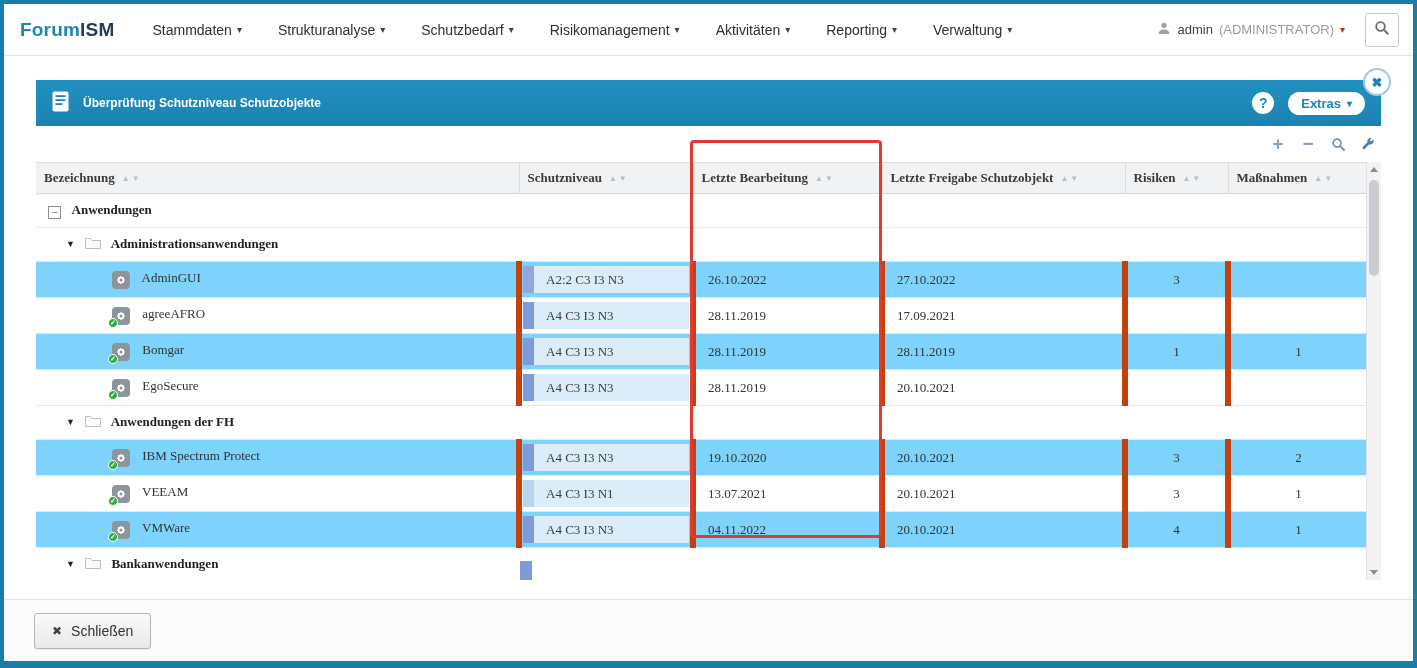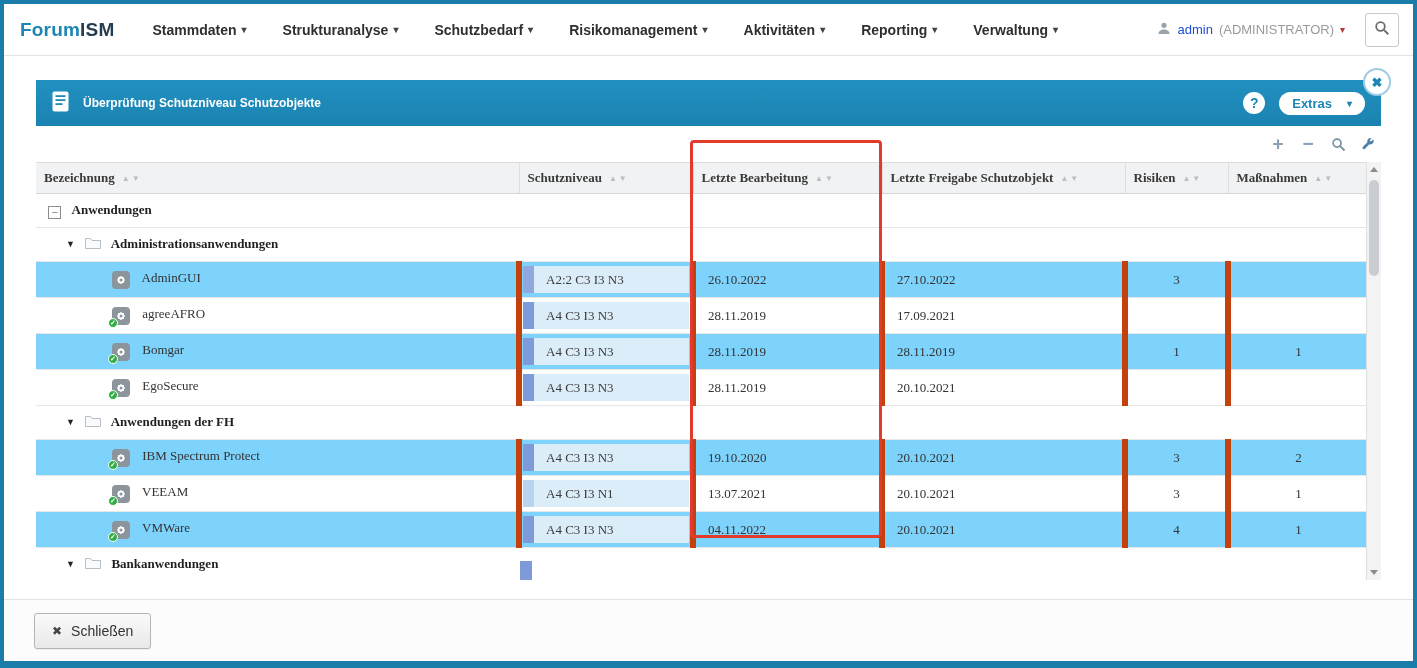--- a/index.html
+++ b/index.html
@@ -9,36 +9,36 @@
     border: 4px solid #1a7ca9; border-bottom-width: 7px;
     background: #fff; position: relative; overflow: hidden;
     font-family: "Liberation Sans", sans-serif; color: #333;
   }
 
   
   .topnav { height: 52px; display: flex; align-items: center; padding: 14px 14px; border-bottom: 1px solid #e3e3e3; background: #fff; }
   .logo { font-size: 19px; font-weight: bold; margin: 0 38px 0 2px; letter-spacing: .2px; }
   .logo .p1 { color: #1d86b4; }
   .logo .p2 { color: #253d52; }
-  .nav-items { display: flex; gap: 36px; flex: 1; font-weight: bold; }
+  .nav-items { display: flex; gap: 36px; flex: 1; }
   .nav-item { font-size: 14px; color: #2f2f2f; cursor: pointer; display: inline-flex; align-items: center; gap: 5px; white-space: nowrap; }
   .nav-item .caret { font-size: 10px; color: #444; }
   .user { display: flex; align-items: center; gap: 6px; font-size: 13px; margin-right: 20px; white-space: nowrap; }
-  .user .uname { color: #1d4ed8; }
+  .user .uname { color: #404040; }
   .user .urole { color: #9a9a9a; }
   .user .caret { color: #b03a30; font-size: 10px; }
   .search-btn { width: 34px; height: 34px; border: 1px solid #c9c9c9; border-radius: 3px; background: #fff; display: flex; align-items: center; justify-content: center; cursor: pointer; }
 
   
   .main { padding: 0 32px; }
   .panel { margin-top: 24px; position: relative; }
   .panel-header { background: linear-gradient(#2190c0, #1b83b1); height: 46px; display: flex; align-items: center; padding: 0 16px; gap: 14px; }
   .panel-title { color: #fff; font-weight: bold; font-size: 12px; flex: 1; }
   .help-btn { width: 22px; height: 22px; border-radius: 50%; background: #fff; color: #1d86b4; font-weight: bold; font-size: 14px; display: flex; align-items: center; justify-content: center; cursor: pointer; }
-  .extras-btn { background: #fff; color: #1d86b4; font-weight: bold; font-size: 13px; border-radius: 13px; padding: 4px 13px; display: inline-flex; align-items: center; gap: 15px; cursor: pointer; }
+  .extras-btn { background: #fff; color: #1d86b4; font-weight: bold; font-size: 13px; border-radius: 13px; padding: 4px 13px; display: inline-flex; align-items: center; gap: 6px; cursor: pointer; }
   .extras-btn .caret { font-size: 10px; }
   .panel-close { position: absolute; top: -12px; right: -10px; width: 28px; height: 28px; border-radius: 50%; background: #fff; border: 2px solid #9fcbe2; color: #1d86b4; font-size: 13px; font-weight: bold; display: flex; align-items: center; justify-content: center; cursor: pointer; z-index: 60; }
 
   
   .table-toolbar { height: 36px; display: flex; align-items: center; justify-content: flex-end; gap: 12px; padding-right: 4px; }
   .tb-icon { cursor: pointer; display: inline-flex; align-items: center; justify-content: center; width: 18px; height: 18px; }
   .tb-text { font-size: 19px; font-weight: bold; color: #8aa0b8; line-height: 16px; }
 
   
   .table-viewport { position: relative; height: 418px; overflow: hidden; }

